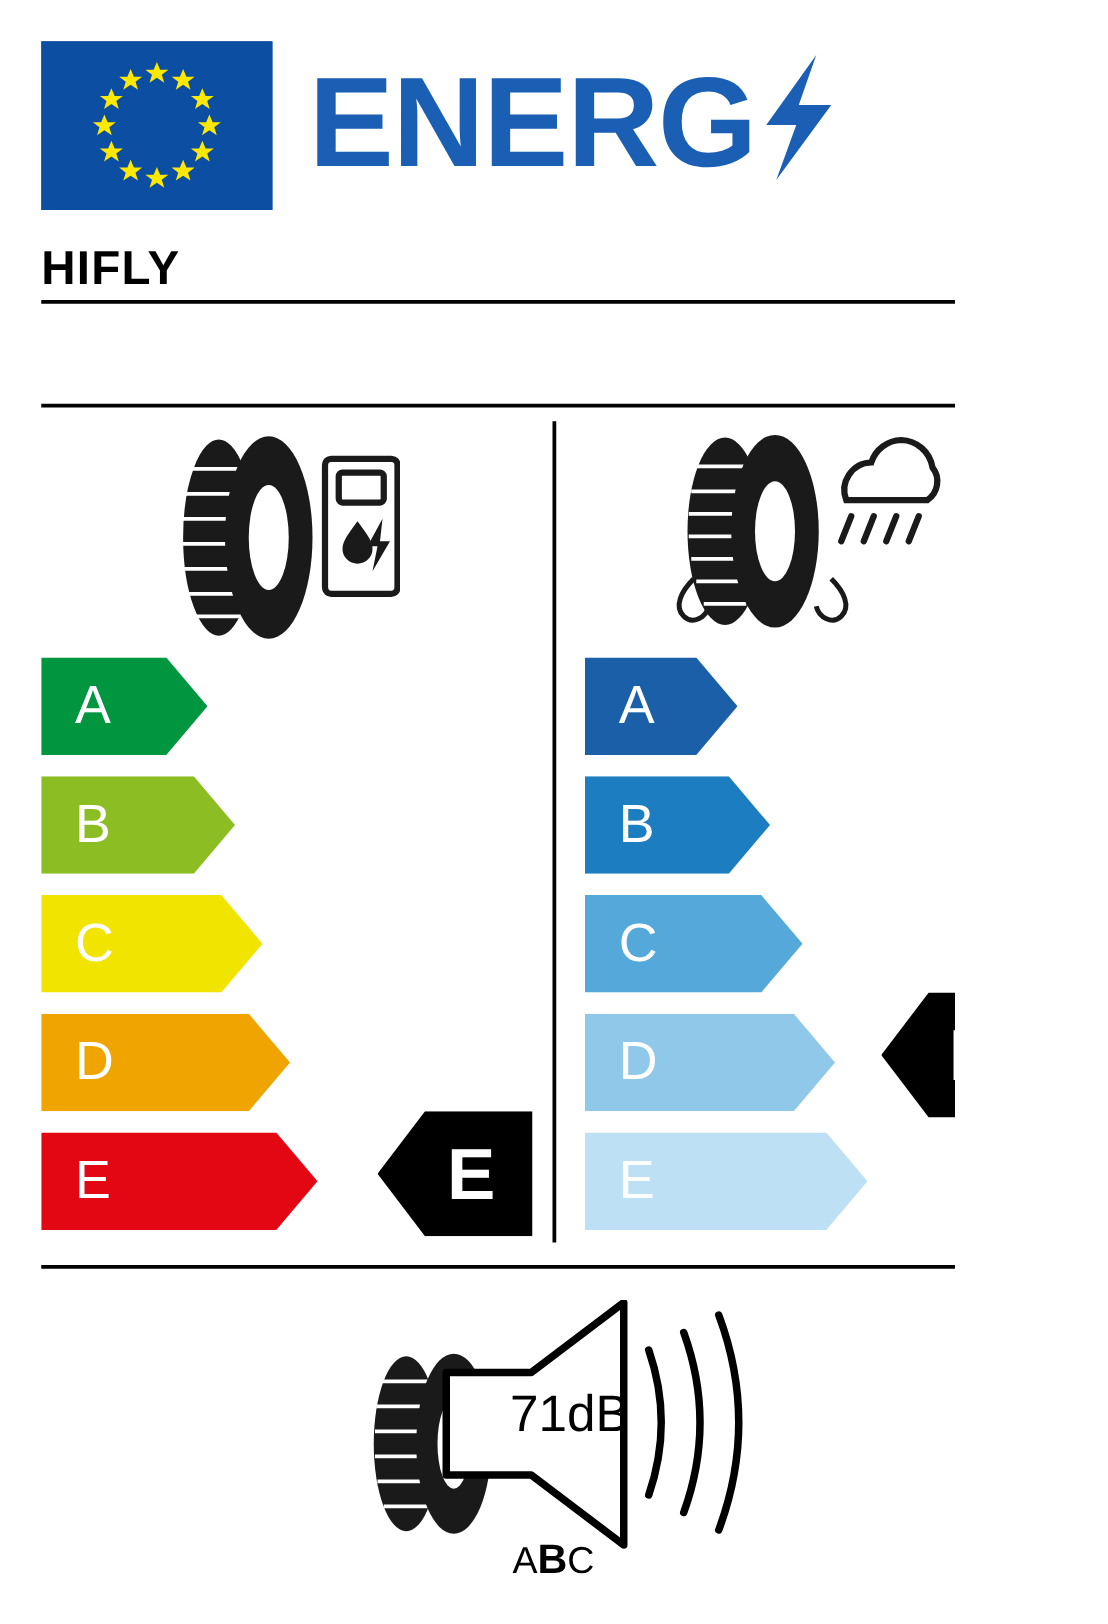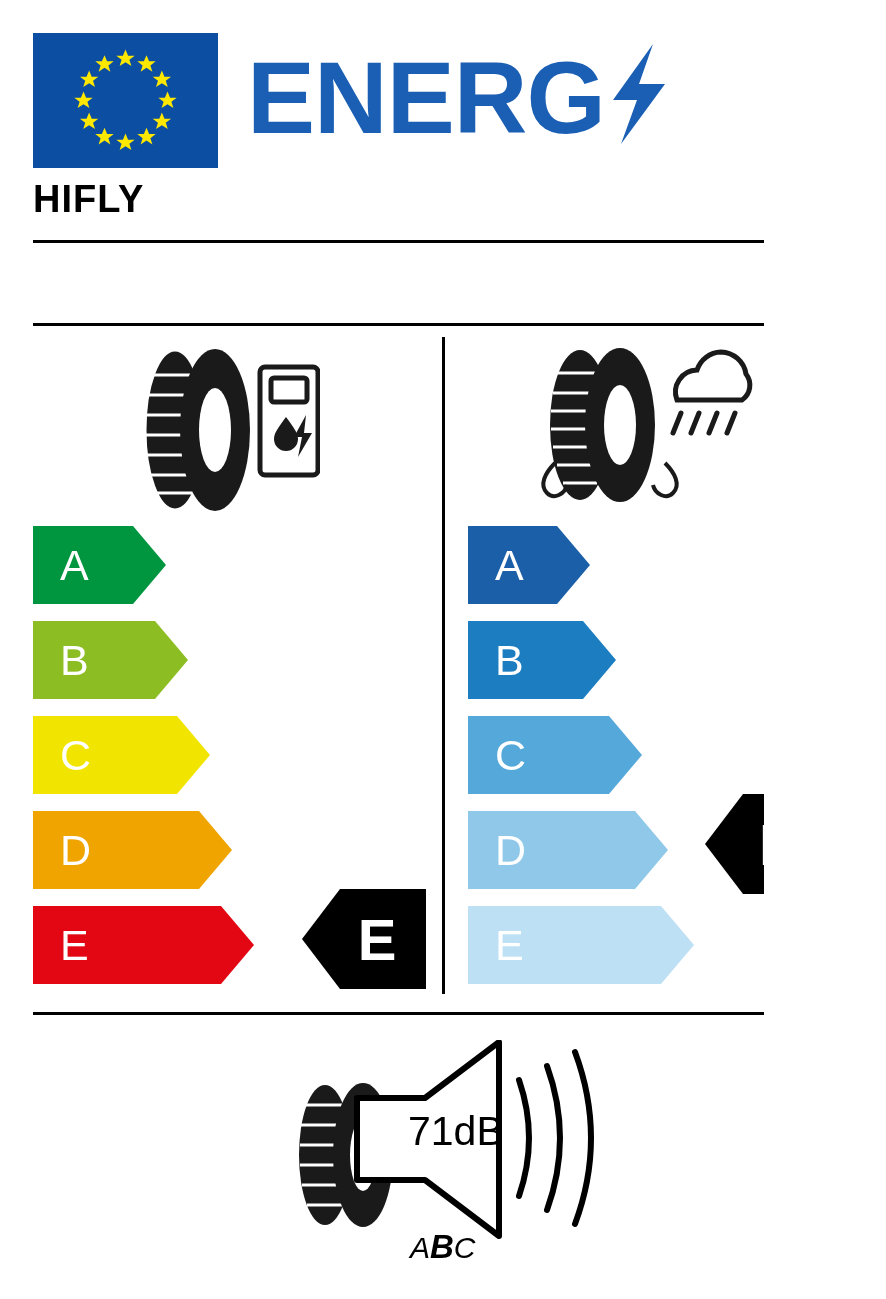--- a/index.html
+++ b/index.html
@@ -47,21 +47,21 @@
     line-height: 1;
   }
   .energ-word .bolt {
     margin-left: 2px;
     margin-top: -4px;
   }
 
   .brand {
     position: absolute;
     left: 33px;
-    top: 178px;
+    top: 194px;
     font-size: 38px;
     font-weight: bold;
     letter-spacing: 1px;
     color: #000;
   }
 
   .hr {
     position: absolute;
     left: 33px;
     width: 820px;
@@ -151,21 +151,20 @@
     margin-left: 37px;
   }
   .noise-class {
     position: absolute;
     left: 410px;
     top: 1228px;
     font-size: 30px;
     color: #000;
     font-family: "Liberation Sans", sans-serif;
     letter-spacing: 0px;
-    font-style: italic;
   }
   .noise-class .sel {
     font-weight: bold;
     font-size: 33px;
   }
 </style>
 </head>
 <body>
 
 <div class="label">

